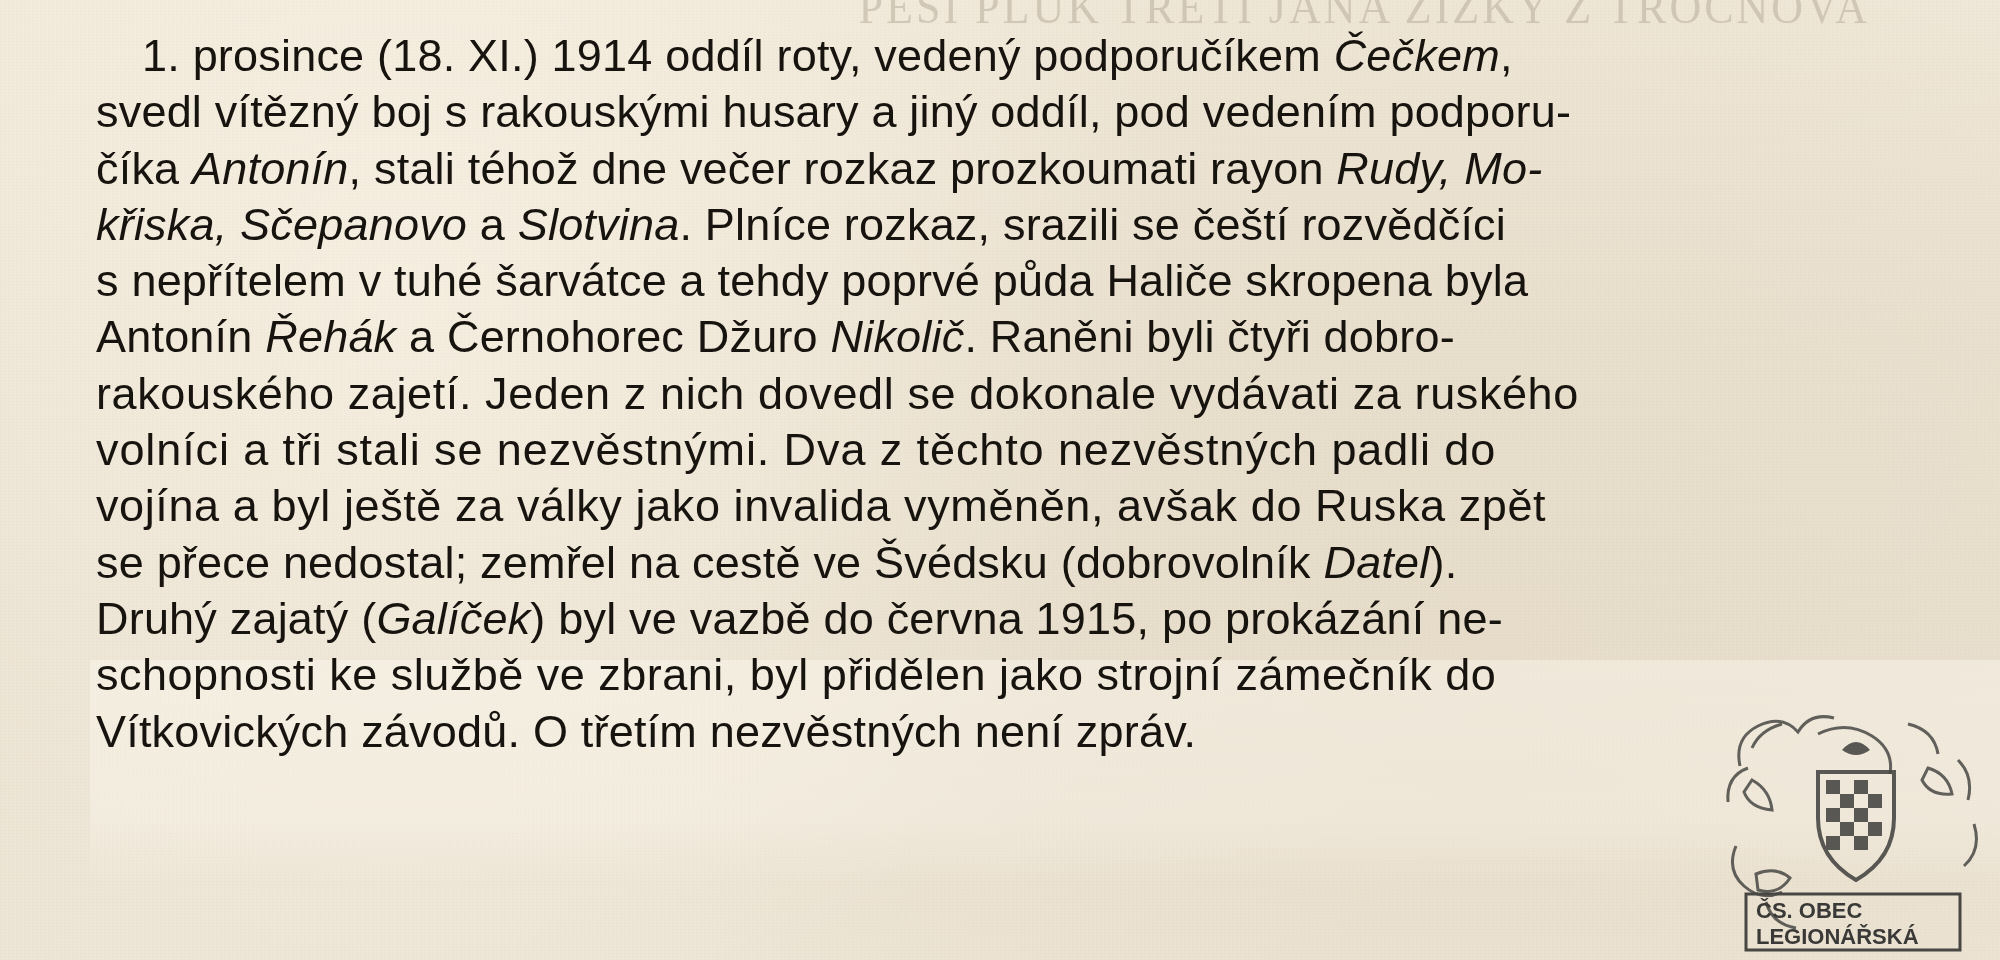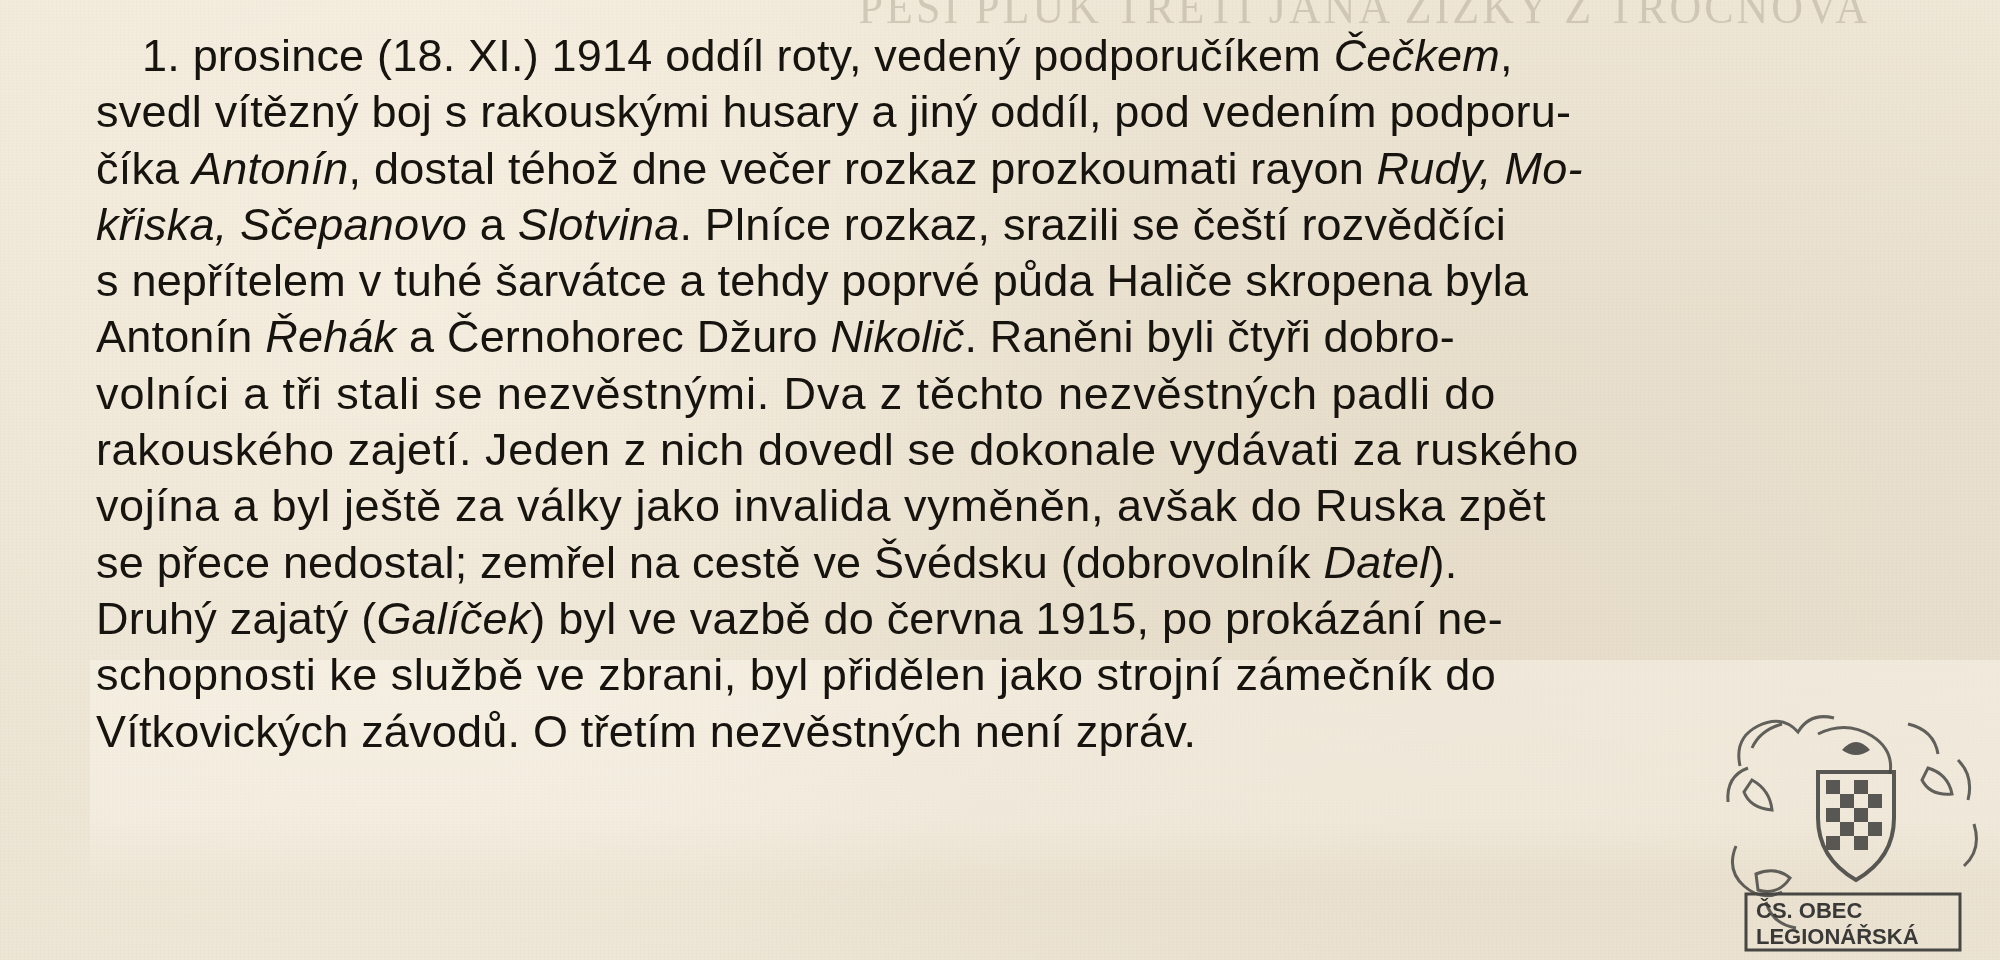--- a/index.html
+++ b/index.html
@@ -145,43 +145,43 @@
 
     <div class="line justify">
       <span><span class="indent"></span><span>1. prosince (18. XI.) 1914 oddíl roty, vedený podporučíkem </span><span class="ital">Čečkem</span><span>,</span></span>
     </div>
 
     <div class="line">
       <span>svedl vítězný boj s rakouskými husary a jiný oddíl, pod vedením podporu-</span>
     </div>
 
     <div class="line">
-      <span>číka </span><span class="ital">Antonín</span><span>, dostal téhož dne večer rozkaz prozkoumati rayon </span><span class="ital">Rudy, Mo-</span>
+      <span>číka </span><span class="ital">Antonín</span><span>, stali téhož dne večer rozkaz prozkoumati rayon </span><span class="ital">Rudy, Mo-</span>
     </div>
 
     <div class="line">
       <span class="ital">křiska, Sčepanovo</span><span> a </span><span class="ital">Slotvina</span><span>. Plníce rozkaz, srazili se čeští rozvědčíci</span>
     </div>
 
     <div class="line">
       <span>s nepřítelem v tuhé šarvátce a tehdy poprvé půda Haliče skropena byla</span>
     </div>
 
 
 
     <div class="line">
       <span>Antonín </span><span class="ital">Řehák</span><span> a Černohorec Džuro </span><span class="ital">Nikolič</span><span>. Raněni byli čtyři dobro-</span>
+    </div>
+
+    <div class="line" style="letter-spacing:0.6px">
+      <span>rakouského zajetí. Jeden z nich dovedl se dokonale vydávati za ruského</span>
     </div>
 
     <div class="line" style="letter-spacing:0.9px">
       <span>volníci a tři stali se nezvěstnými. Dva z těchto nezvěstných padli do</span>
-    </div>
-
-    <div class="line" style="letter-spacing:0.6px">
-      <span>rakouského zajetí. Jeden z nich dovedl se dokonale vydávati za ruského</span>
     </div>
 
     <div class="line" style="letter-spacing:0.6px">
       <span>vojína a byl ještě za války jako invalida vyměněn, avšak do Ruska zpět</span>
     </div>
 
     <div class="line">
       <span>se přece nedostal; zemřel na cestě ve Švédsku (dobrovolník </span><span class="ital">Datel</span><span>).</span>
     </div>
 

